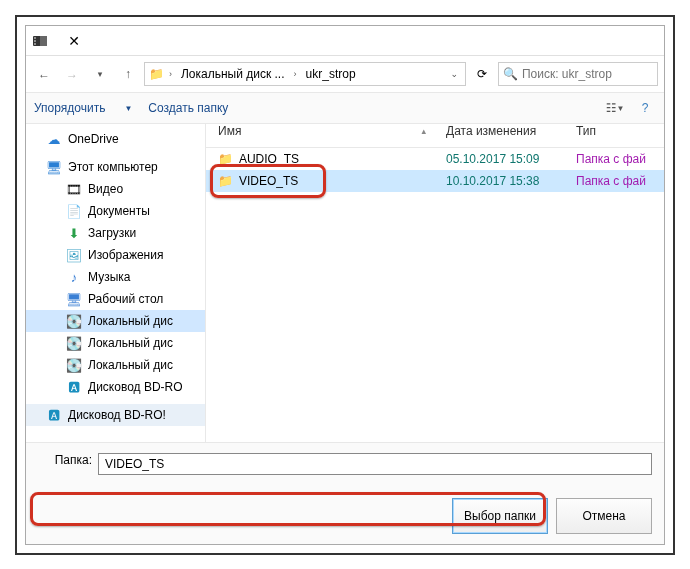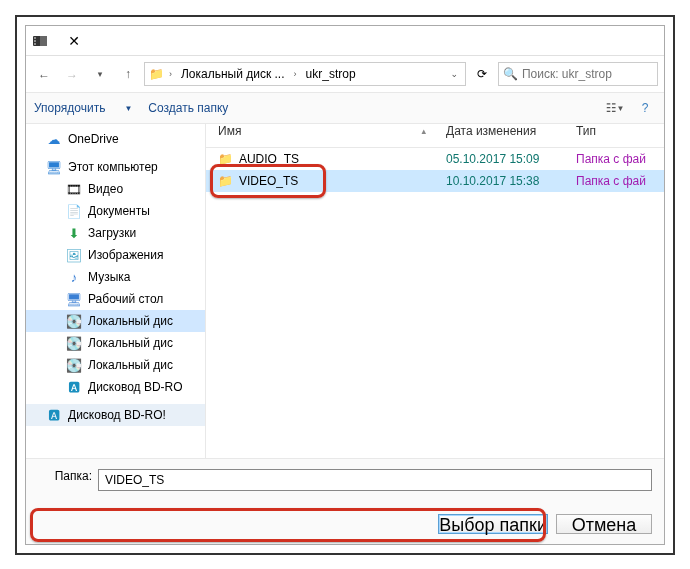--- a/index.html
+++ b/index.html
@@ -42,21 +42,21 @@
 .row .rname { width: 240px; padding-left: 12px; display: flex; align-items: center; gap: 6px; }
 .row .rdate { width: 130px; color: #0f766e; }
 .row .rtype { flex: 1; color: #a21caf; white-space: nowrap; }
 .folder-ico { color: #f0c068; }
 .highlight1 { position: absolute; border: 3px solid #d03020; border-radius: 8px; pointer-events: none; box-shadow: 0 1px 2px rgba(0,0,0,0.3); }
 .footer { border-top: 1px solid #e8e8e8; padding: 10px 12px; background: #fafafa; }
 .frow { display: flex; margin-bottom: 23px; }
 .frow label { width: 54px; text-align: right; margin-right: 6px; }
 .frow input { flex: 1; border: 1px solid #888; height: 22px; padding: 0 6px; background: #fff; }
 .buttons { display: flex; justify-content: flex-end; gap: 8px; position: relative; }
-.btn { min-width: 96px; height: 20px; border: 1px solid #aaa; background: linear-gradient(#fdfdfd,#eee); cursor: pointer; font-size: 18px; }
+.btn { min-width: 96px; height: 36px; border: 1px solid #aaa; background: linear-gradient(#fdfdfd,#eee); cursor: pointer; font-size: 12px; }
 .btn.primary { border: 1px solid #5a9fd4; box-shadow: inset 0 0 0 1px #a8d8ff; }
 </style>
 </head>
 <body>
 
 <div class="outer">
 <div class="dialog">
 
   <div class="titlebar">
     <span class="icon-app">

